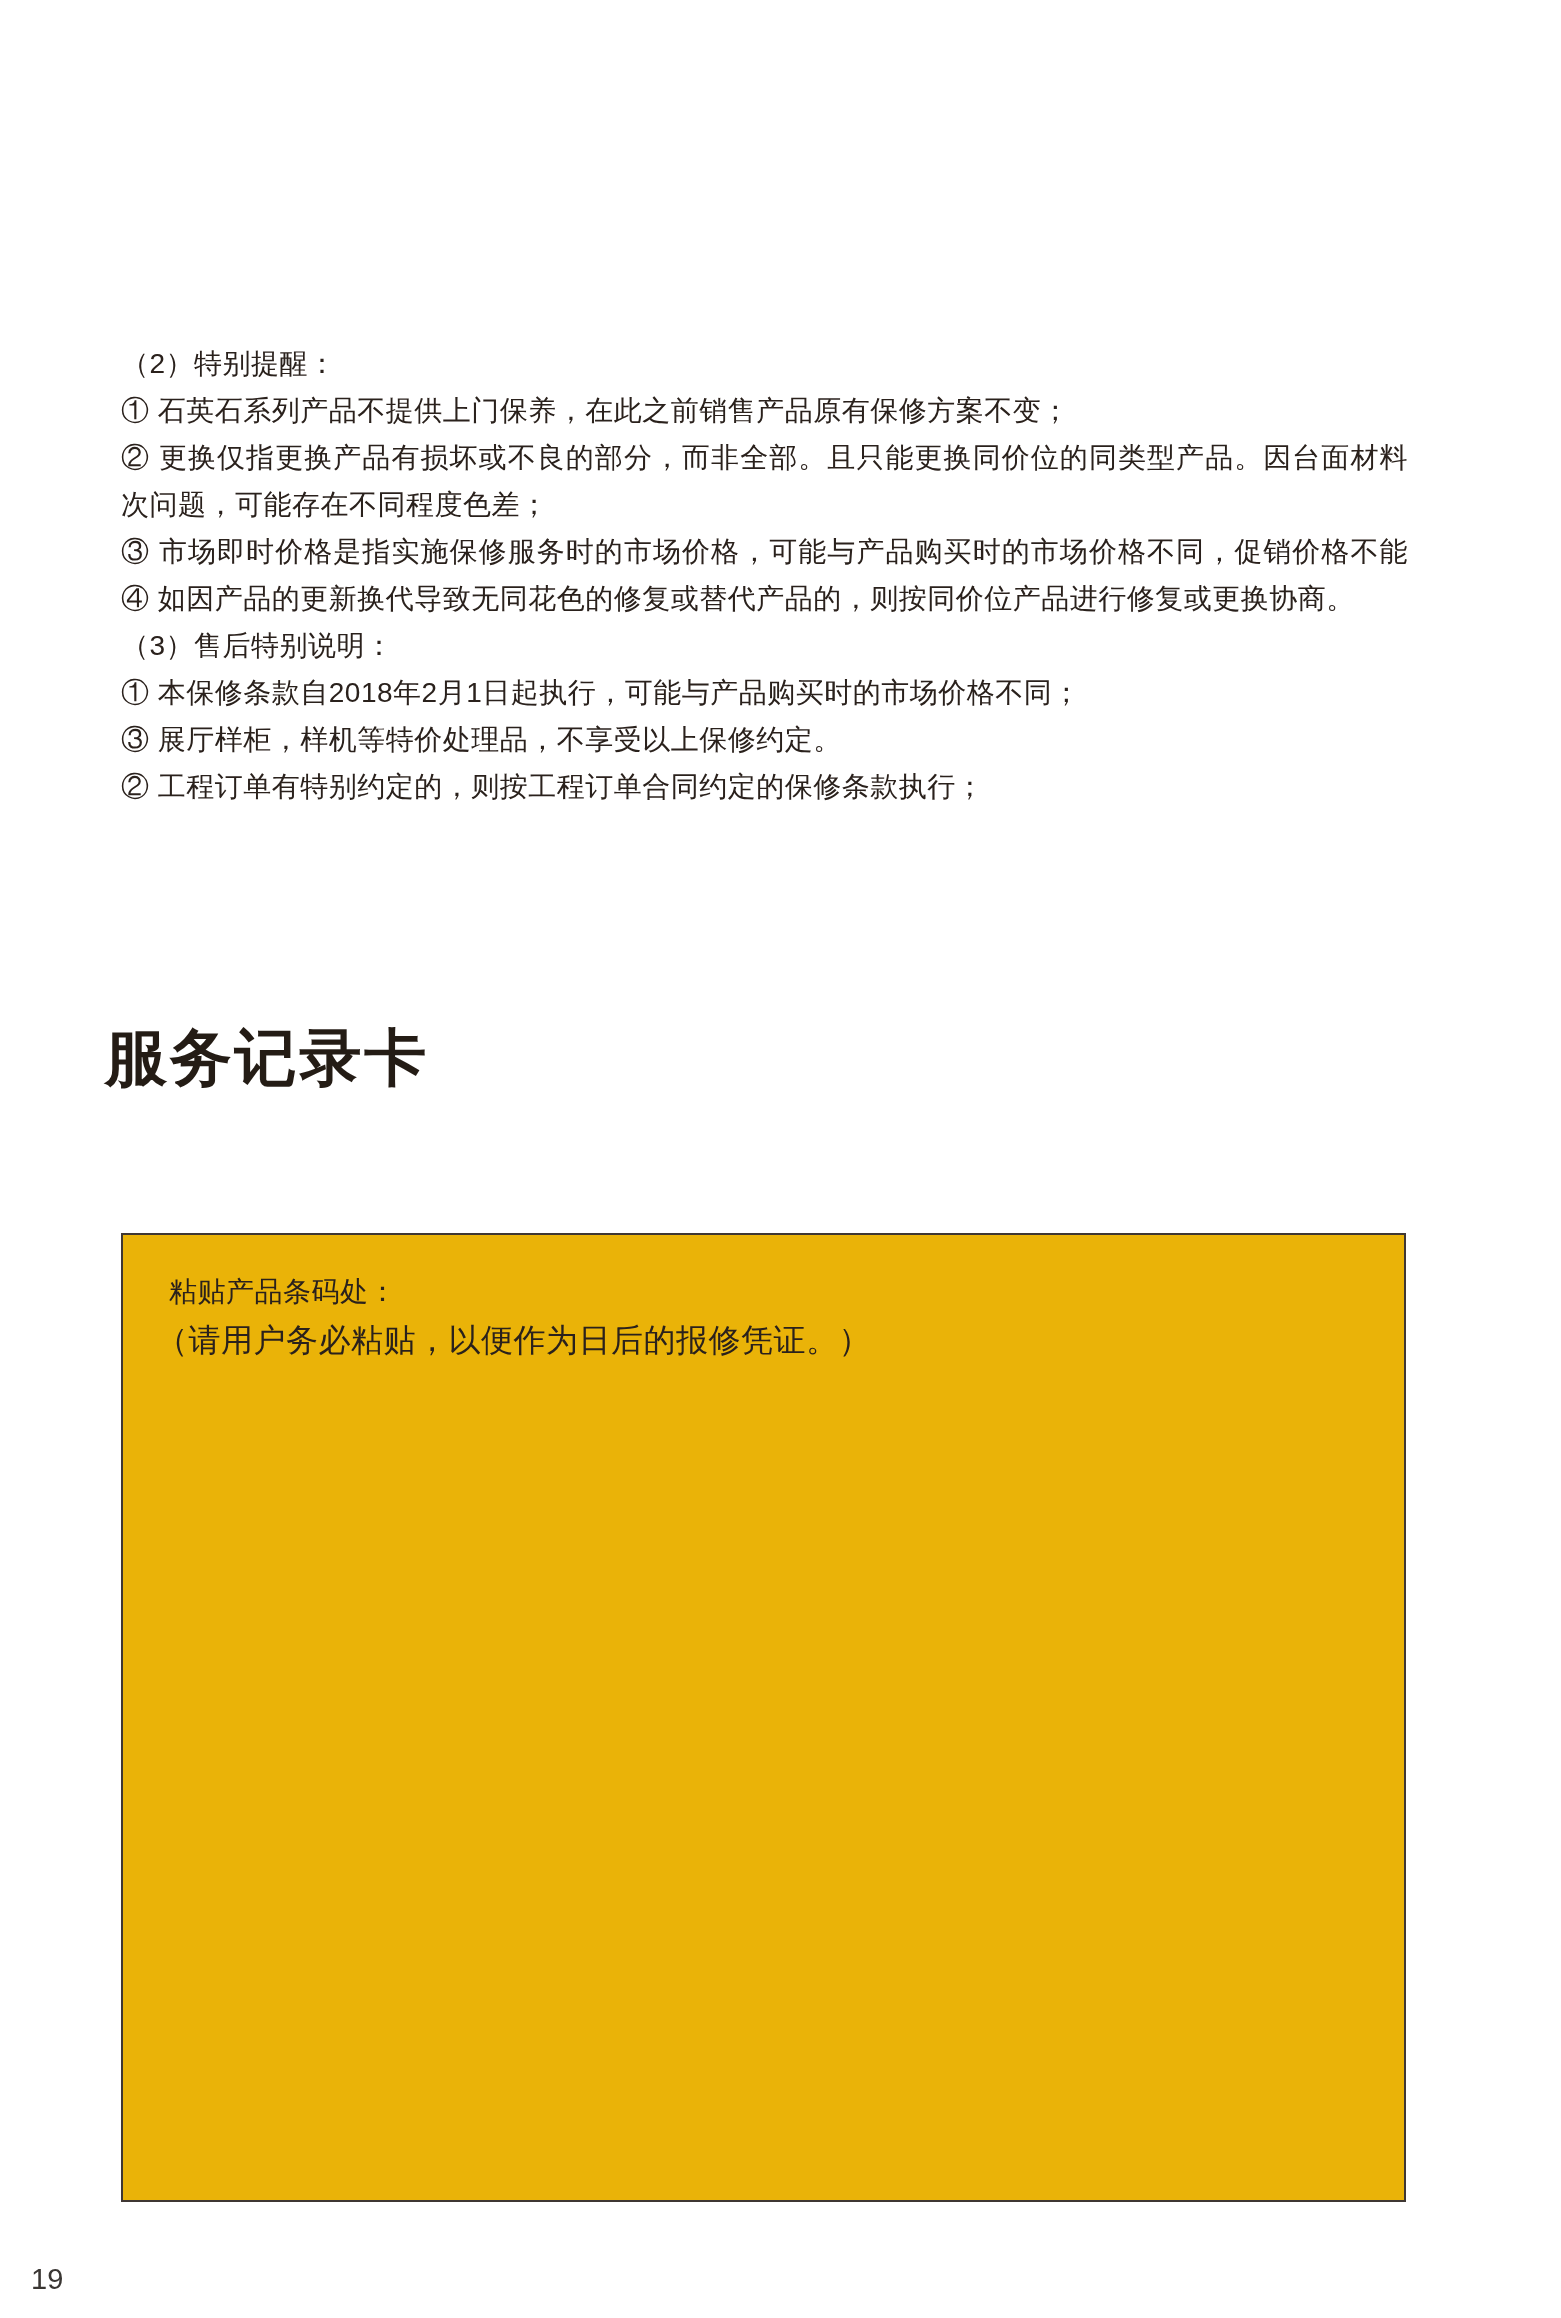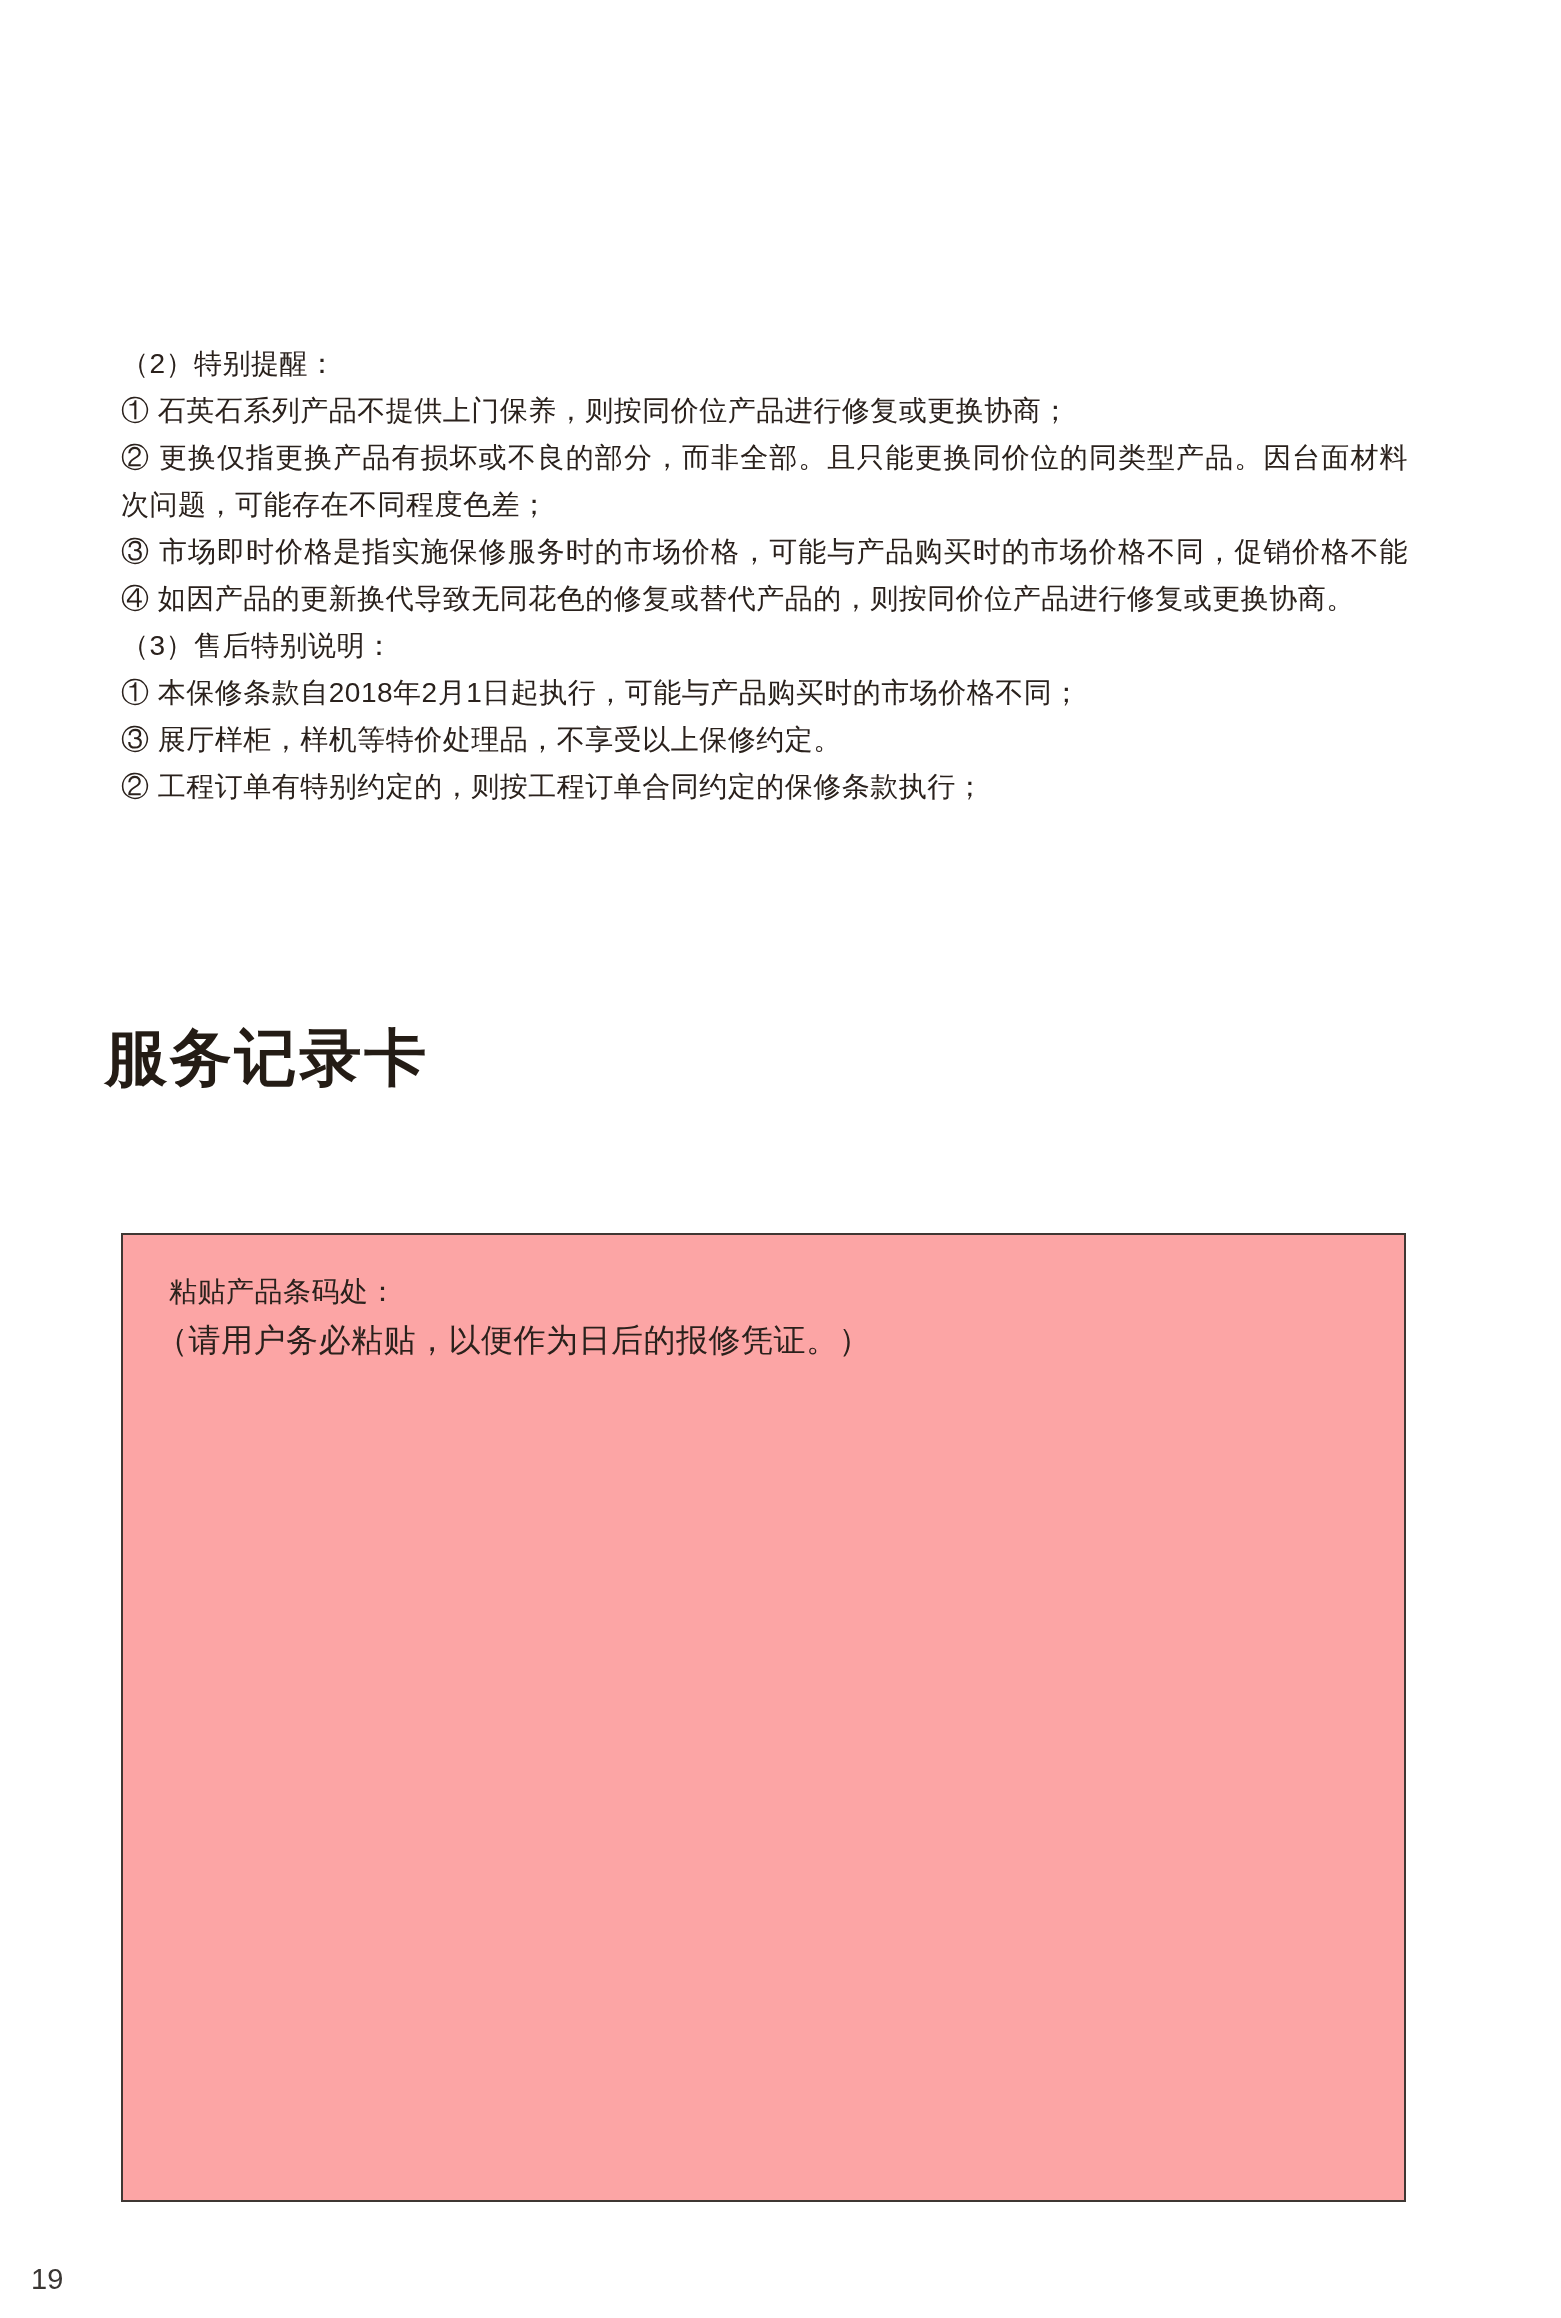--- a/index.html
+++ b/index.html
@@ -44,21 +44,21 @@
     white-space: nowrap;
   }
   .barcode-box {
     position: absolute;
     left: 121px;
     top: 1233px;
     width: 1285px;
     height: 969px;
     border: 2.8px solid #3f3733;
     box-sizing: border-box;
-    background: #fca5a5;
+    background: #eab308;
   }
   .barcode-box .box-line1 {
     margin: 42px 0 0 46px;
     font-size: 28px;
     line-height: 30px;
     color: #2a211c;
     letter-spacing: 0.5px;
     white-space: nowrap;
   }
   .barcode-box .box-line2 {
@@ -78,21 +78,21 @@
     color: #3a3633;
   }
 </style>
 </head>
 <body>
 
 <div class="page">
 
   <div class="notes">
     <div class="note-line">（2）特别提醒：</div>
-    <div class="note-line">① 石英石系列产品不提供上门保养，则按同价位产品进行修复或更换协商；</div>
+    <div class="note-line">① 石英石系列产品不提供上门保养，在此之前销售产品原有保修方案不变；</div>
     <div class="note-line justify-full">② 更换仅指更换产品有损坏或不良的部分，而非全部。且只能更换同价位的同类型产品。因台面材料批</div>
     <div class="note-line">次问题，可能存在不同程度色差；</div>
     <div class="note-line justify-full">③ 市场即时价格是指实施保修服务时的市场价格，可能与产品购买时的市场价格不同，促销价格不能作</div>
     <div class="note-line">④ 如因产品的更新换代导致无同花色的修复或替代产品的，则按同价位产品进行修复或更换协商。</div>
     <div class="note-line">（3）售后特别说明：</div>
     <div class="note-line">① 本保修条款自2018年2月1日起执行，可能与产品购买时的市场价格不同；</div>
     <div class="note-line">③ 展厅样柜，样机等特价处理品，不享受以上保修约定。</div>
     <div class="note-line">② 工程订单有特别约定的，则按工程订单合同约定的保修条款执行；</div>
   </div>
 

